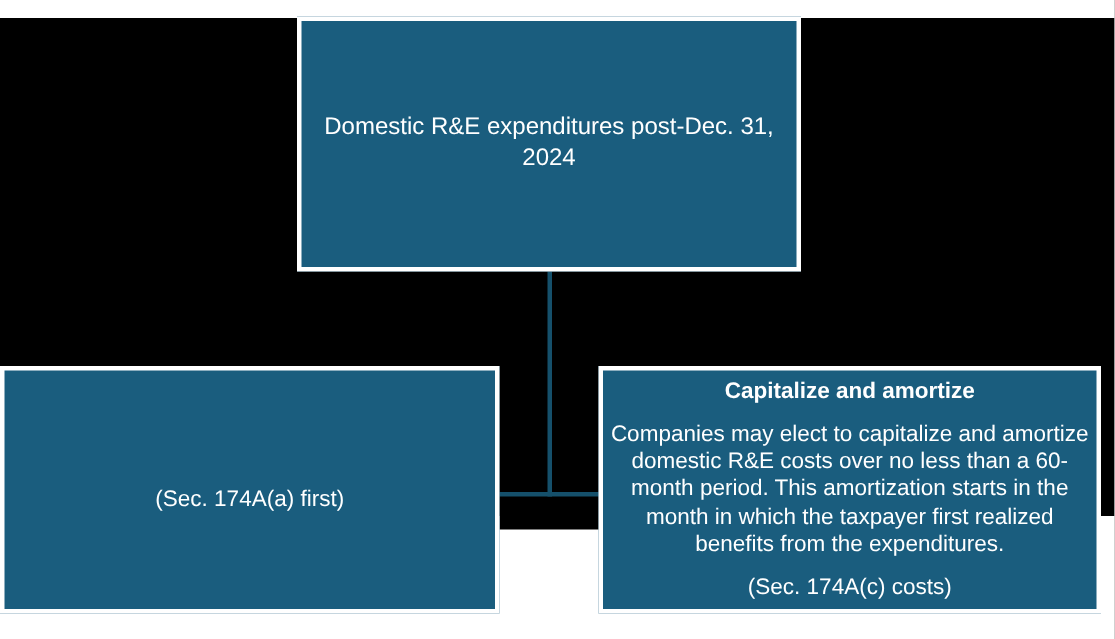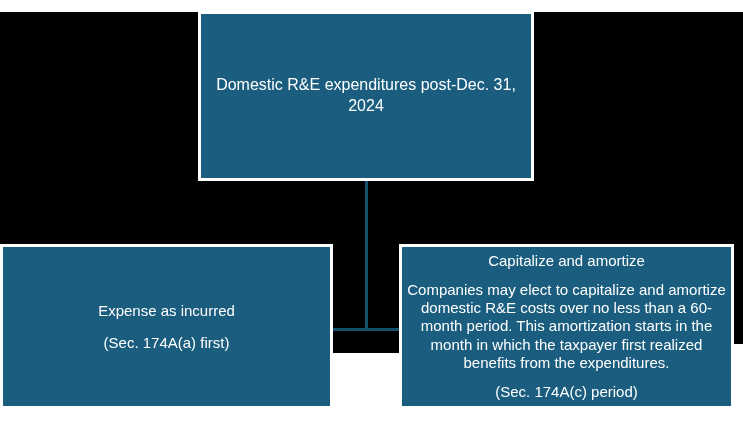--- a/index.html
+++ b/index.html
@@ -55,21 +55,21 @@
   .node-branch {
     left: 0; top: 244px;
     width: 333px; height: 165px;
     font-size: 15px;
     line-height: 1.3;
   }
   .node-branch-right {
     left: 399px;
     width: 335px;
   }
-  .node-heading { font-weight: normal; }
+  .node-heading { font-weight: bold; }
   .node-body { margin-top: 10px; max-width: 292px; }
   .node-branch-right .node-body {
     margin-top: 10px;
     max-width: 326px;
     line-height: 1.22;
   }
   .node-method { margin-top: 12px; }
   .node-branch-right .node-method { margin-top: 10px; }
   .connector-v {
     position: absolute;
@@ -93,23 +93,22 @@
   <div class="canvas-stub"></div>
 
   <div class="connector-v"></div>
   <div class="connector-h"></div>
 
   <div class="node node-root">
     <div class="title">Domestic R&amp;E expenditures post-Dec. 31, 2024</div>
   </div>
 
   <div class="node node-branch">
-    <div class="node-heading">Expense as incurred</div>
     <div class="node-method">(Sec. 174A(a) first)</div>
   </div>
 
   <div class="node node-branch node-branch-right">
     <div class="node-heading">Capitalize and amortize</div>
     <div class="node-body">Companies may elect to capitalize and amortize domestic R&amp;E costs over no less than a 60-month period. This amortization starts in the month in which the taxpayer first realized benefits from the expenditures.</div>
-    <div class="node-method">(Sec. 174A(c) period)</div>
+    <div class="node-method">(Sec. 174A(c) costs)</div>
   </div>
 
 </div>
 
 </body></html>

